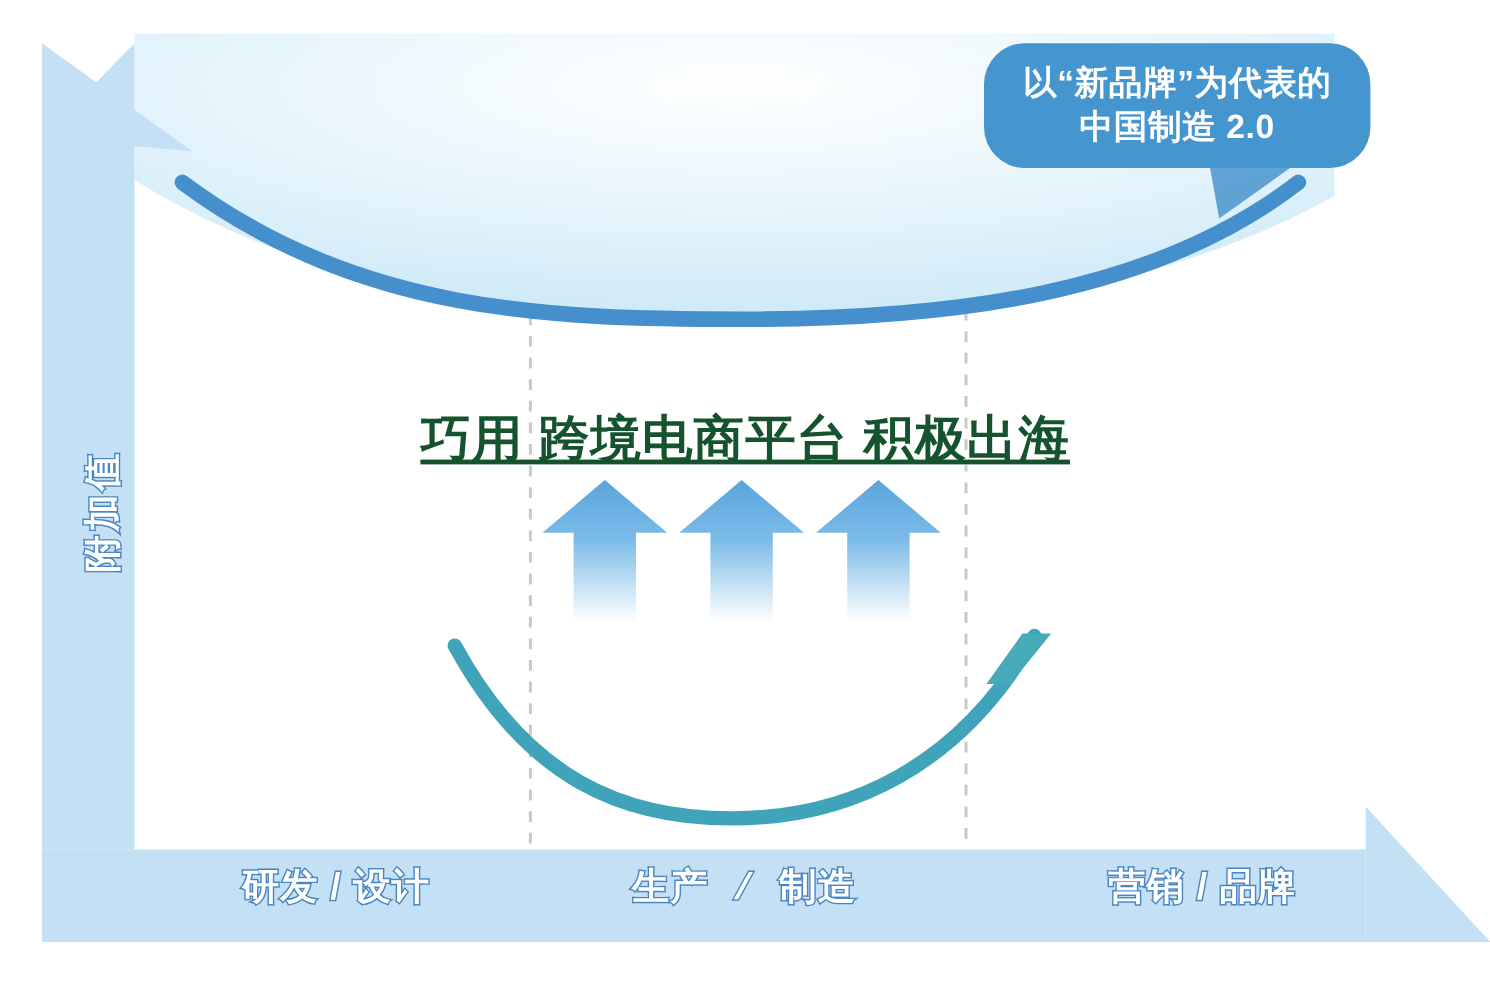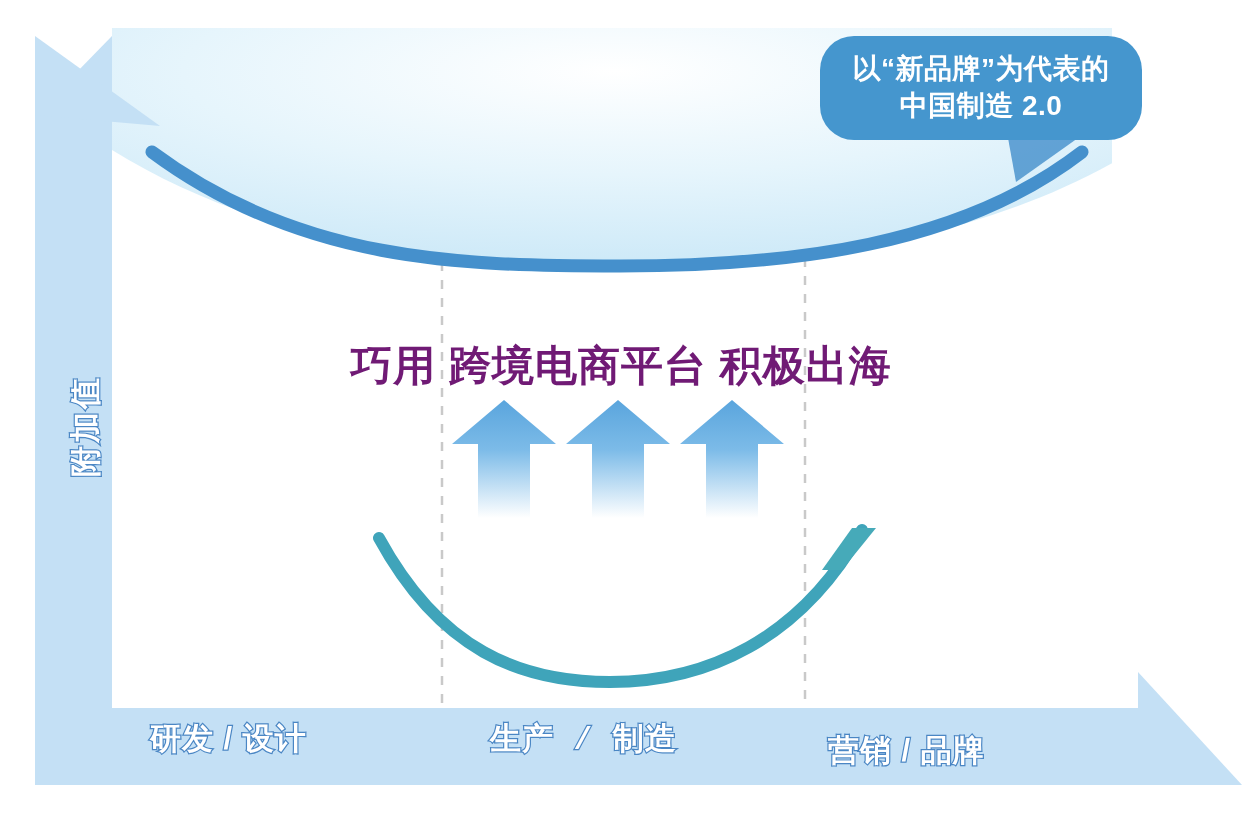--- a/index.html
+++ b/index.html
@@ -9,30 +9,30 @@
 
   .pill{position:absolute;display:flex;align-items:center;justify-content:center;
         text-align:center;color:#ffffff;font-weight:bold;line-height:1.32;
         box-sizing:border-box;}
   #pill-new{left:820px;top:36px;width:322px;height:104px;border-radius:34px;
             background:#4596ce;font-size:28px;padding:0 22px;letter-spacing:.5px;}
   #pill-trad{left:818px;top:466px;width:328px;height:64px;border-radius:32px;
             background:#46aab9;font-size:27px;padding:0 20px;letter-spacing:.5px;}
 
   #center-text{position:absolute;left:0;top:338px;width:1242px;text-align:center;
-     color:#701a75;font-size:42px;font-weight:bold;letter-spacing:1px;
-     text-shadow:0 1px 0 rgba(255,255,255,.6);}
+     color:#14532d;font-size:42px;font-weight:bold;letter-spacing:1px;
+     text-shadow:0 1px 0 rgba(255,255,255,.6);text-decoration:underline;}
 
   .xlabel{position:absolute;top:718px;font-size:31px;font-weight:bold;color:#ffffff;
      letter-spacing:1px;
      -webkit-text-stroke:2.4px #4a86c4;
-     paint-order:stroke fill;}
+     paint-order:stroke fill;text-align:center;}
   #xl0{left:150px;width:260px;}
   #xl1{left:490px;width:260px;font-family:Liberation Mono, monospace;}
-  #xl2{left:828px;width:260px;margin-top:12px;}
+  #xl2{left:872px;width:260px;}
 
   #ylabel{position:absolute;left:-9px;top:405px;width:190px;text-align:center;
      transform:rotate(-90deg);transform-origin:center center;
      font-size:31px;font-weight:bold;color:#ffffff;letter-spacing:3px;
      -webkit-text-stroke:2.4px #4a86c4;paint-order:stroke fill;}
 </style>
 </head>
 <body>
 
 <div id="stage">

